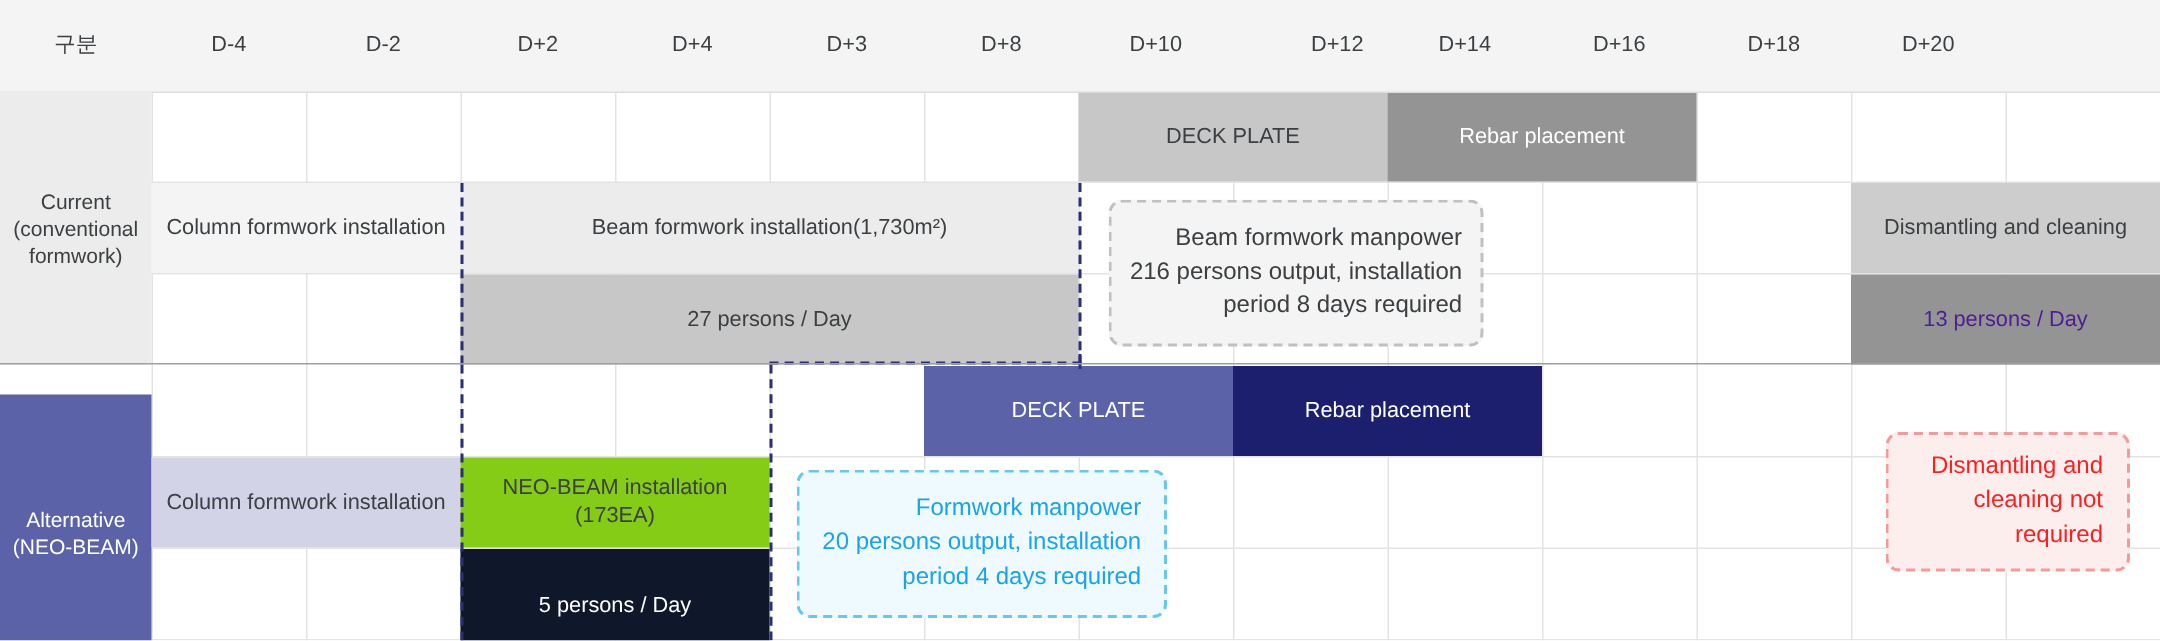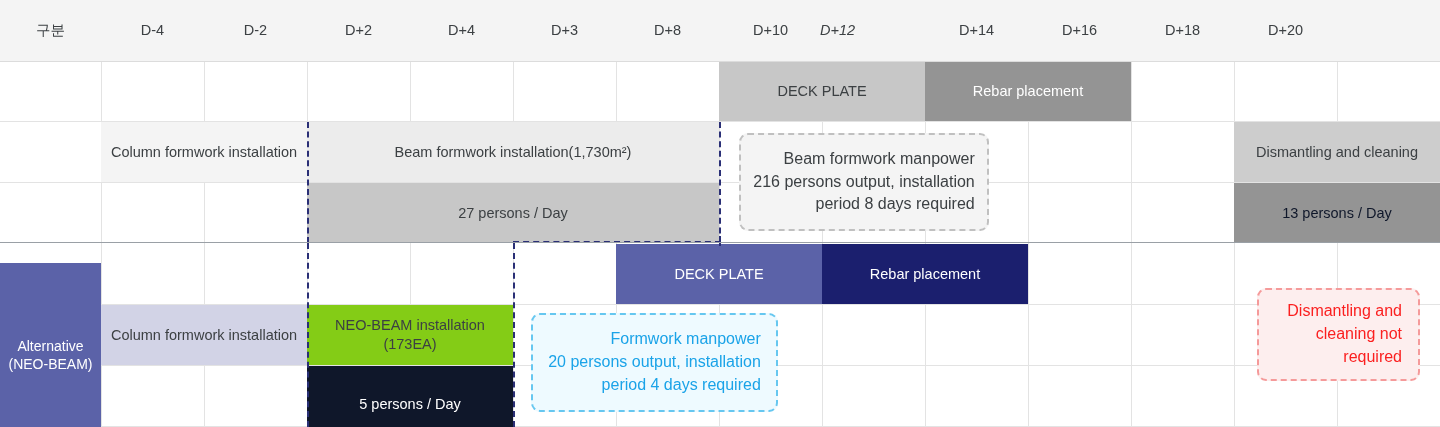--- a/index.html
+++ b/index.html
@@ -104,37 +104,38 @@
   <div class="hdr-band"></div>
 
   <div class="hdr-cell" style="left:0px;width:101px;">구분</div>
   <div class="hdr-cell" style="left:101px;width:103px;">D-4</div>
   <div class="hdr-cell" style="left:204px;width:103px;">D-2</div>
   <div class="hdr-cell" style="left:307px;width:103px;">D+2</div>
   <div class="hdr-cell" style="left:410px;width:103px;">D+4</div>
   <div class="hdr-cell" style="left:513px;width:103px;">D+3</div>
   <div class="hdr-cell" style="left:616px;width:103px;">D+8</div>
   <div class="hdr-cell" style="left:719px;width:103px;">D+10</div>
-  <div class="hdr-cell" style="left:786px;width:103px;font-style:italic;">D+12</div>
+  <div class="hdr-cell" style="left:840px;width:103px;">D+12</div>
   <div class="hdr-cell" style="left:925px;width:103px;">D+14</div>
   <div class="hdr-cell" style="left:1028px;width:103px;">D+16</div>
   <div class="hdr-cell" style="left:1131px;width:103px;">D+18</div>
   <div class="hdr-cell" style="left:1234px;width:103px;">D+20</div>
 
+  <div class="rowhdr cur">Current (conventional formwork)</div>
   <div class="rowhdr alt">Alternative (NEO-BEAM)</div>
 
   <div class="bar" style="left:719px;top:62px;width:206px;height:59px;background:#c7c7c7;color:#3c4043;">DECK PLATE</div>
   <div class="bar" style="left:925px;top:62px;width:206px;height:59px;background:#949494;color:#ffffff;">Rebar placement</div>
 
   <div class="bar" style="left:101px;top:122px;width:206px;height:60px;background:#f4f4f4;color:#3c4043;">Column formwork installation</div>
   <div class="bar" style="left:307px;top:122px;width:412px;height:60px;background:#ececec;color:#3c4043;">Beam formwork installation(1,730m²)</div>
   <div class="bar" style="left:1234px;top:122px;width:206px;height:60px;background:#cdcdcd;color:#3c4043;">Dismantling and cleaning</div>
 
   <div class="bar" style="left:307px;top:183px;width:412px;height:60px;background:#c7c7c7;color:#3c4043;">27 persons / Day</div>
-  <div class="bar" style="left:1234px;top:183px;width:206px;height:60px;background:#949494;color:#0f172a;">13 persons / Day</div>
+  <div class="bar" style="left:1234px;top:183px;width:206px;height:60px;background:#949494;color:#4c1d95;">13 persons / Day</div>
 
   <div class="vdash" style="left:307px;top:122px;height:121px;"></div>
   <div class="vdash" style="left:719px;top:122px;height:121px;"></div>
 
   <div class="callout grey" style="left:739px;top:133px;width:250px;height:98px;white-space:pre-line;">Beam formwork manpower
 216 persons output, installation
 period 8 days required</div>
 
   <div class="sec-divider"></div>
 

